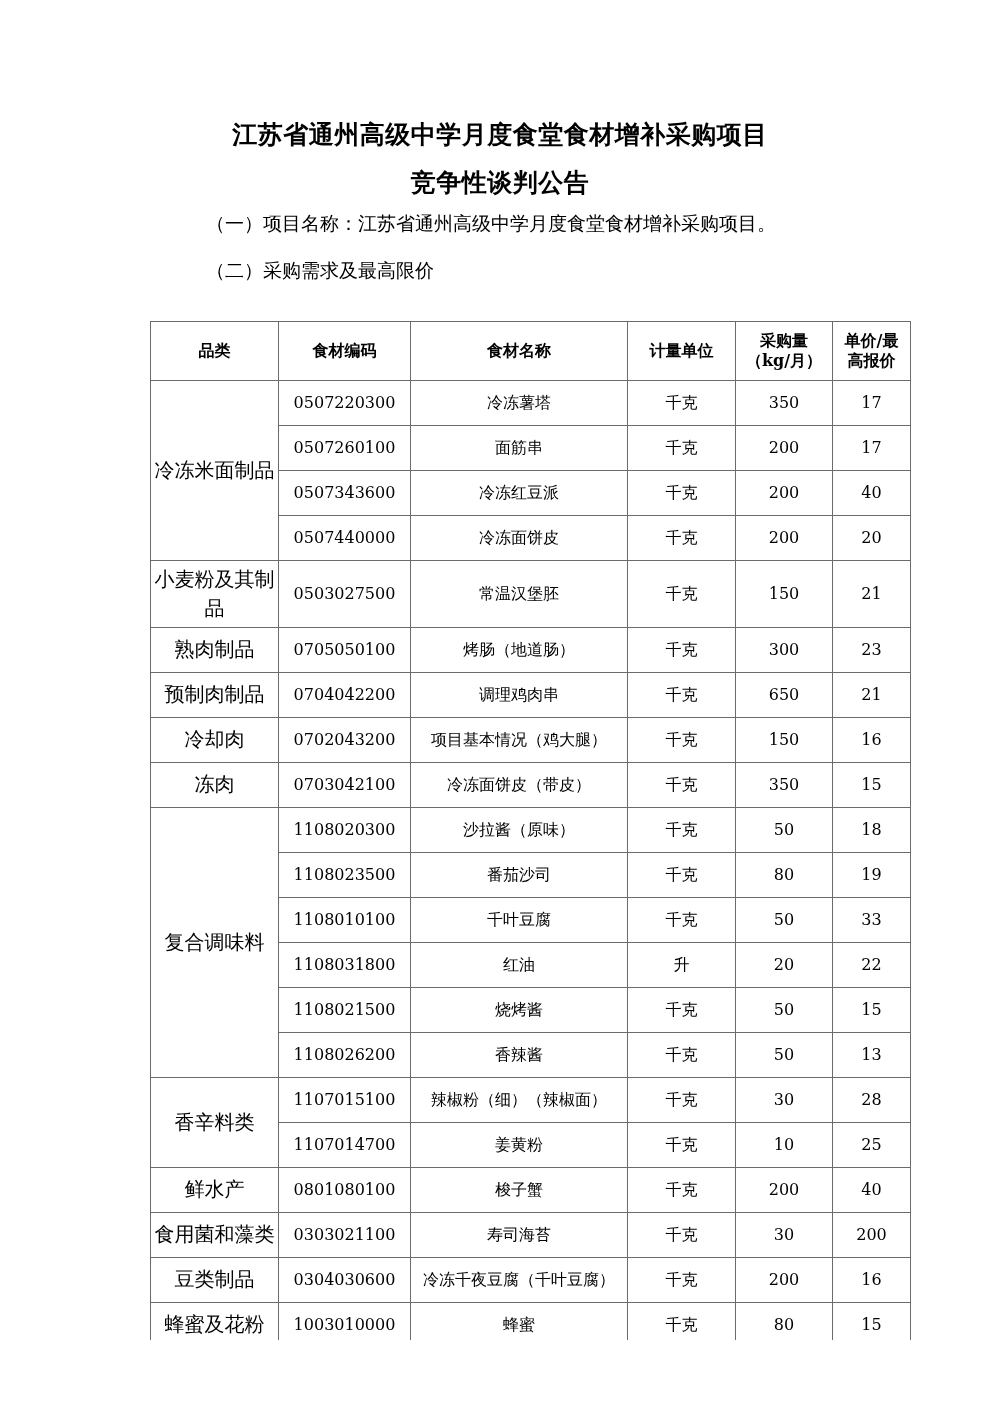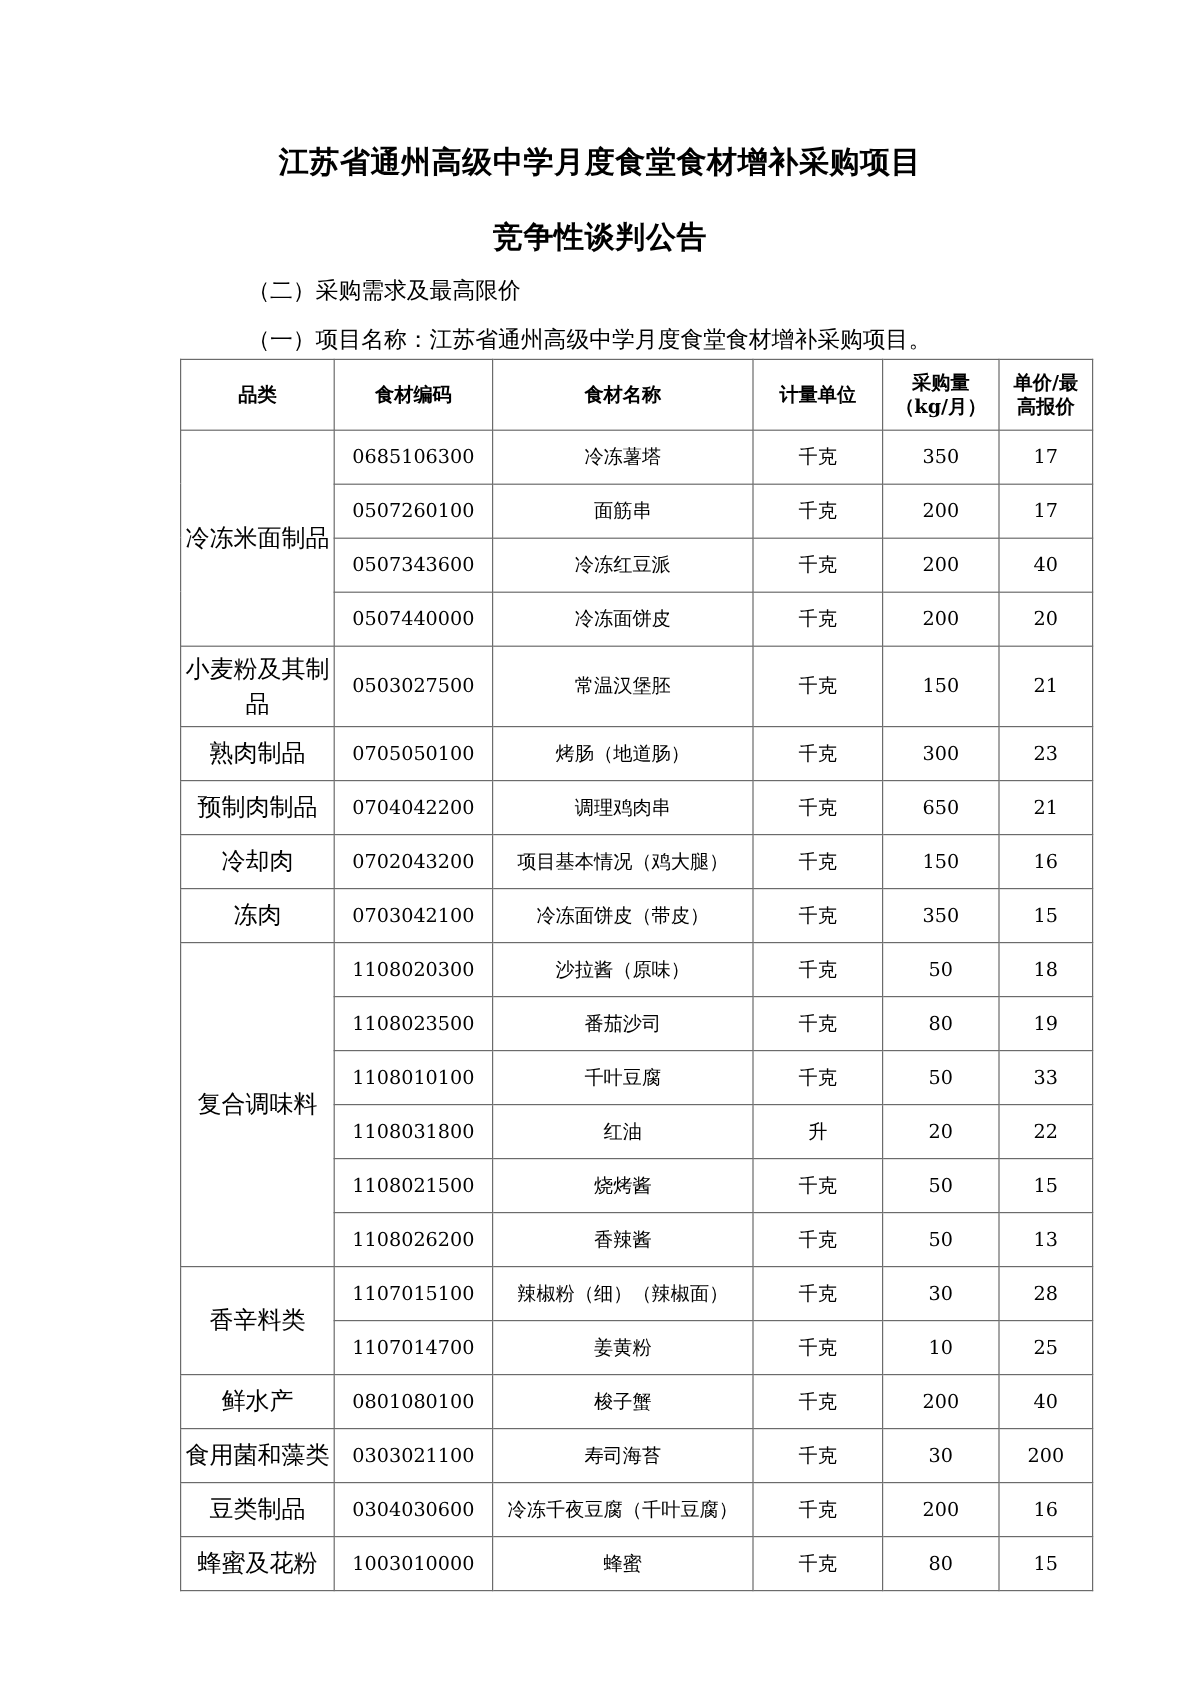--- a/index.html
+++ b/index.html
@@ -26,38 +26,40 @@
     text-align: center;
     font-size: 25px;
     font-weight: bold;
     letter-spacing: 0.5px;
     line-height: 1.0;
   }
   .title-line-1 {
     margin-top: 122px;
   }
   .title-line-2 {
-    margin-top: 38px;
+    margin-top: 25px;
+    font-family: Liberation Mono, monospace;
   }
   .section-heading {
     margin-left: 148px;
     margin-top: 42px;
     font-size: 19px;
     line-height: 1.55;
   }
   .para {
     margin-left: 206px;
     margin-top: 12px;
     font-size: 19px;
     line-height: 1.55;
   }
   .para.second {
     margin-top: 18px;
   }
   .table-wrap {
+    margin-top: 35px;
     margin-left: 150px;
     width: 760px;
   }
   table.proc {
     border-collapse: collapse;
     width: 760px;
     table-layout: fixed;
     font-size: 16px;
   }
   table.proc th,
@@ -99,23 +101,23 @@
 </head>
 <body>
 
 <div class="page">
 
   <div class="doc-title title-line-1">江苏省通州高级中学月度食堂食材增补采购项目</div>
 
   <div class="doc-title title-line-2">竞争性谈判公告</div>
 
 
+  <div class="para">（一）项目名称：江苏省通州高级中学月度食堂食材增补采购项目。</div>
+
   <div class="para second">（二）采购需求及最高限价</div>
-
-  <div class="para">（一）项目名称：江苏省通州高级中学月度食堂食材增补采购项目。</div>
 
   <div class="table-wrap">
     <table class="proc">
       <colgroup>
         <col class="c-cat">
           <col class="c-code">
           <col class="c-name">
         <col class="c-unit">
           <col class="c-qty">
           <col class="c-price">
@@ -132,21 +134,21 @@
           </th>
           <th>
             <span class="hdr-2line">单价/最</span>
             <span class="hdr-2line">高报价</span>
           </th>
         </tr>
       </thead>
       <tbody id="proc-body">
           <tr>
             <td class="cat" rowspan="4">冷冻米面制品</td>
-            <td class="code">0685106300</td>
+            <td class="code">0507220300</td>
             <td class="name">冷冻薯塔</td>
             <td class="unit">千克</td>
             <td class="qty">350</td>
             <td class="price">17</td>
           </tr>
           <tr>
             <td class="code">0507260100</td>
             <td class="name">面筋串</td>
             <td class="unit">千克</td>
             <td class="qty">200</td>

